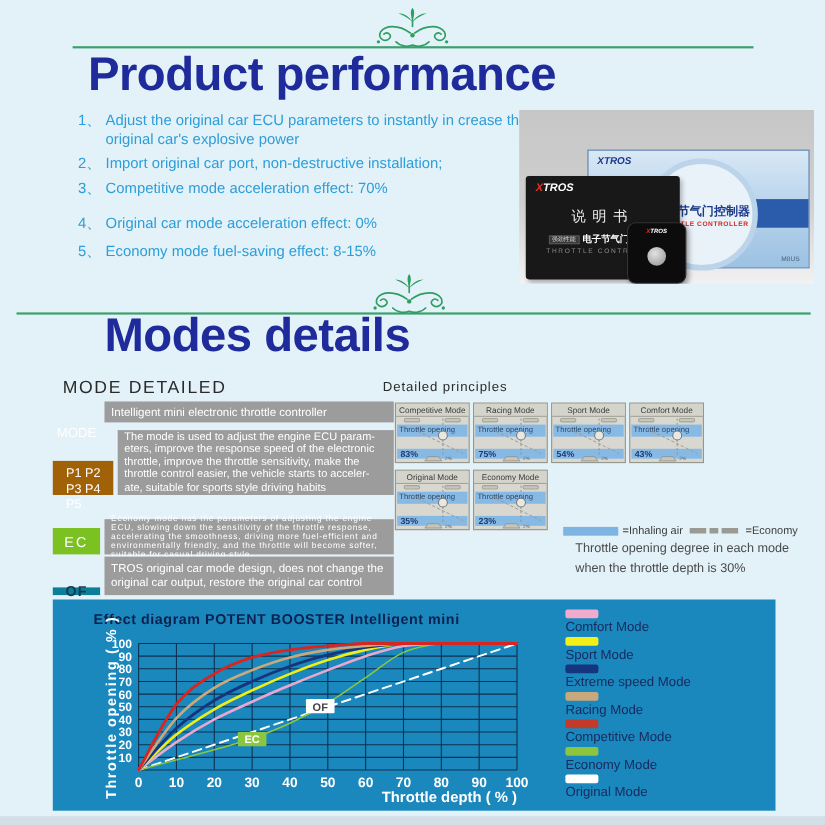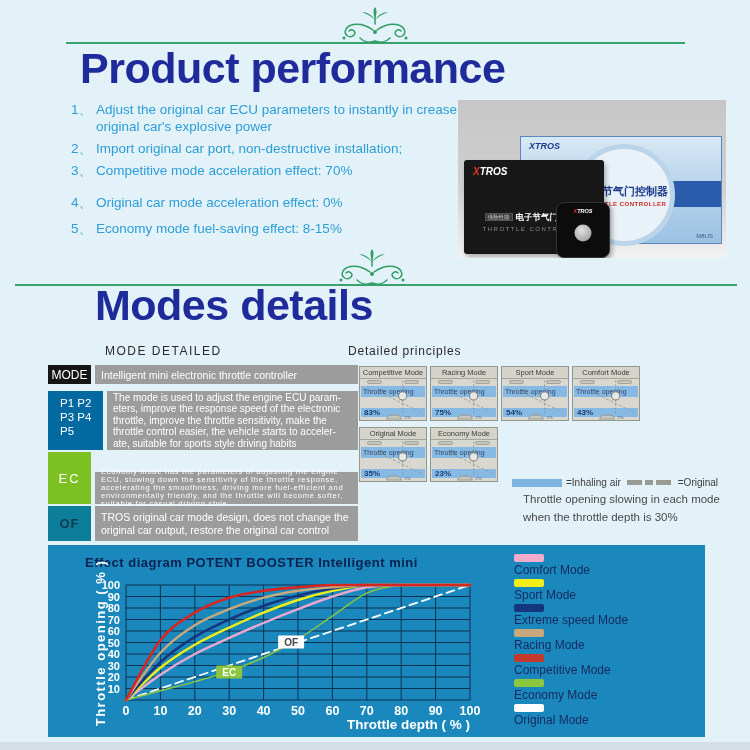--- a/index.html
+++ b/index.html
@@ -15,21 +15,21 @@
   #title1{left:80px;top:44px;}
   #title2{left:95px;top:281px;}
   
   #features{position:absolute;left:71px;top:101px;width:412px;color:#2d9ed8;font-size:13.5px;line-height:17px;}
   .feat{display:flex;margin-bottom:5px;}
   .feat .num{width:25px;flex:none;}
   .feat .txt{flex:1;}
   .gap-lg{margin-top:15px;}
   .gap-md{margin-top:9px;}
   
-  #photo{position:absolute;left:458px;top:100px;width:268px;height:158px;overflow:hidden;
+  #photo{position:absolute;left:472px;top:100px;width:268px;height:158px;overflow:hidden;
          background:linear-gradient(180deg,#c6c6c6 0%,#d0d0d0 55%,#f2f2f2 100%);}
   #box{position:absolute;left:62px;top:36px;width:200px;height:106px;z-index:1;
        background:linear-gradient(180deg,#d8e8f5 0%,#b9d4ec 45%,#9cc2e2 100%);border:1px solid #5a86b8;}
   #box-band{position:absolute;left:0;right:0;top:44px;height:26px;background:#2b5cab;}
   #box-circle{position:absolute;left:52px;top:7px;width:92px;height:92px;border-radius:50%;
        background:#e9f2f9;border:5px solid #bcd4ea;display:flex;flex-direction:column;align-items:center;justify-content:center;}
   #box-cn{font-size:11px;font-weight:bold;color:#1d3a8c;white-space:nowrap;}
   #box-en{font-size:6px;font-weight:bold;color:#d22a22;letter-spacing:.5px;margin-top:2px;white-space:nowrap;}
   #box-logo{position:absolute;left:8px;top:4px;font-size:9px;font-weight:bold;font-style:italic;color:#1d3a8c;}
   #box-model{position:absolute;right:8px;bottom:4px;font-size:6px;color:#44597a;}
@@ -41,30 +41,30 @@
   #manual-row{position:absolute;top:52px;left:0;width:100%;text-align:center;color:#fff;font-size:8.5px;font-weight:bold;}
   #manual-tag{font-size:5.5px;font-weight:normal;color:#ddd;background:#3a3a3a;border:1px solid #555;padding:0 2px;margin-right:3px;vertical-align:1px;}
   #manual-en{position:absolute;top:66px;left:0;width:100%;text-align:center;color:#8a8a8a;font-size:6px;letter-spacing:1.5px;}
   #manual-model{position:absolute;bottom:5px;right:14px;color:#8a8a8a;font-size:5.5px;}
   #device{position:absolute;left:98px;top:102px;width:52px;height:54px;background:#0c0c0c;border:1px solid #333;
           border-radius:8px;box-shadow:2px 2px 5px rgba(0,0,0,.35);z-index:3;}
   #device-logo{position:absolute;top:5px;left:0;width:100%;text-align:center;font-size:5.5px;font-weight:bold;font-style:italic;}
   #device-btn{position:absolute;left:50%;top:56%;transform:translate(-50%,-50%);width:17px;height:17px;border-radius:50%;
           background:radial-gradient(circle at 40% 35%,#e2e2e2,#8f8f8f);}
   
-  #mode-heading{position:absolute;left:57px;top:344px;font-size:12px;color:#2a2a2a;letter-spacing:1.5px;margin-left:48px;}
+  #mode-heading{position:absolute;left:57px;top:344px;font-size:16px;color:#2a2a2a;letter-spacing:1.5px;}
   #principles-heading{position:absolute;left:348px;top:344px;font-size:12px;color:#2a2a2a;letter-spacing:.8px;}
   #mode-table{position:absolute;left:48px;top:365px;width:310px;}
   .mode-row{display:flex;margin-bottom:2px;}
   .mode-row:nth-child(1){margin-bottom:7px;height:19px;}
   .mode-row:nth-child(2){height:59px;}
   .mode-row:nth-child(3){height:52px;}
   .mode-row:nth-child(4){height:35px;}
   .mode-label{width:43px;flex:none;color:#fff;margin-right:4px;display:flex;align-items:center;justify-content:center;
-              font-size:12px;text-align:center;}
+              font-size:12px;text-align:center;margin-top:28px;}
   .mode-row:nth-child(2) .mode-label{align-items:flex-start;justify-content:flex-start;padding:5px 0 0 5px;
               font-size:11.5px;line-height:14px;text-align:left;}
   .mode-row:nth-child(3) .mode-label{letter-spacing:2px;font-size:13px;}
   .mode-row:nth-child(4) .mode-label{font-size:13px;letter-spacing:1px;font-weight:bold;}
   .mode-text{flex:1;background:#9c9c9c;color:#fff;padding:2px 6px;display:flex;align-items:center;}
   .mode-row:nth-child(1) .mode-text{font-size:10.5px;}
   .mode-row:nth-child(2) .mode-text{font-size:10px;line-height:11.6px;}
   .mode-row:nth-child(3) .mode-text{font-size:7.6px;line-height:8.2px;letter-spacing:.7px;margin-top:20px;}
   .mode-row:nth-child(4) .mode-text{font-size:10.5px;line-height:13px;}
   
@@ -149,20 +149,21 @@
       <div id="box-band"></div>
       <div id="box-logo">XTROS</div>
       <div id="box-circle">
         <div id="box-cn">电子节气门控制器</div>
         <div id="box-en">THROTTLE CONTROLLER</div>
       </div>
       <div id="box-model">M8US</div>
     </div>
     <div id="manual">
       <div id="manual-logo"><span class="x-red">X</span><span class="t-white">TROS</span></div>
+      <div id="manual-title">说明书</div>
       <div id="manual-row"><span id="manual-tag">强劲性能</span><span>电子节气门控制器</span></div>
       <div id="manual-en">THROTTLE CONTROLLER</div>
       <div id="manual-model">型号: M8US</div>
     </div>
     <div id="device">
       <div id="device-logo"><span class="x-red">X</span><span class="t-white">TROS</span></div>
       <div id="device-btn"></div>
     </div>
   </div>
 
@@ -184,21 +185,21 @@
 
   <div class="title" id="title2">Modes details</div>
 
   <div id="mode-heading">MODE DETAILED</div>
   <div id="mode-table">
       <div class="mode-row">
         <div class="mode-label" style="background: rgb(21, 21, 21); color: rgb(255, 255, 255);">MODE</div>
         <div class="mode-text">Intelligent mini electronic throttle controller</div>
       </div>
       <div class="mode-row">
-        <div class="mode-label" style="background: #0369a1; color: rgb(255, 255, 255); padding-left: 12px;">P1 P2 P3 P4 P5</div>
+        <div class="mode-label" style="background: #a16207; color: rgb(255, 255, 255); padding-left: 12px;">P1 P2 P3 P4 P5</div>
         <div class="mode-text">The mode is used to adjust the engine ECU param-eters, improve the response speed of the electronic throttle, improve the throttle sensitivity, make the throttle control easier, the vehicle starts to acceler-ate, suitable for sports style driving habits</div>
       </div>
       <div class="mode-row">
         <div class="mode-label" style="background: rgb(124, 193, 34); color: rgb(255, 255, 255);">EC</div>
         <div class="mode-text">Economy mode has the parameters of adjusting the engine ECU, slowing down the sensitivity of the throttle response, accelerating the smoothness, driving more fuel-efficient and environmentally friendly, and the throttle will become softer, suitable for casual driving style.</div>
       </div>
       <div class="mode-row">
         <div class="mode-label" style="background: rgb(13, 126, 154); color: rgb(20, 57, 79);">OF</div>
         <div class="mode-text">TROS  original car mode design, does not change the original car output, restore the original car control</div>
       </div>
@@ -295,24 +296,24 @@
     </div>
 
   <div id="inhale-legend">
     <div class="swatch-blue"></div>
     <span>=Inhaling air</span>
     <div class="dashes">
       <div class="dash d1"></div>
         <div class="dash d2"></div>
         <div class="dash d3"></div>
     </div>
-    <span>=Original</span>
+    <span>=Economy</span>
   </div>
   <div id="principles-caption">
-    <div>Throttle opening slowing in each mode</div>
+    <div>Throttle opening degree in each mode</div>
     <div>when the throttle depth is 30%</div>
   </div>
 
   <div id="chart-panel">
     <svg id="chart-svg" width="657" height="192" viewBox="0 0 657 192">
         <g>
           <line x1="78" y1="40.000000000000014" x2="78" y2="155" stroke="#0f3150" stroke-width="1"></line>
           <line x1="112.4" y1="40.000000000000014" x2="112.4" y2="155" stroke="#0f3150" stroke-width="1"></line>
           <line x1="146.8" y1="40.000000000000014" x2="146.8" y2="155" stroke="#0f3150" stroke-width="1"></line>
           <line x1="181.2" y1="40.000000000000014" x2="181.2" y2="155" stroke="#0f3150" stroke-width="1"></line>

